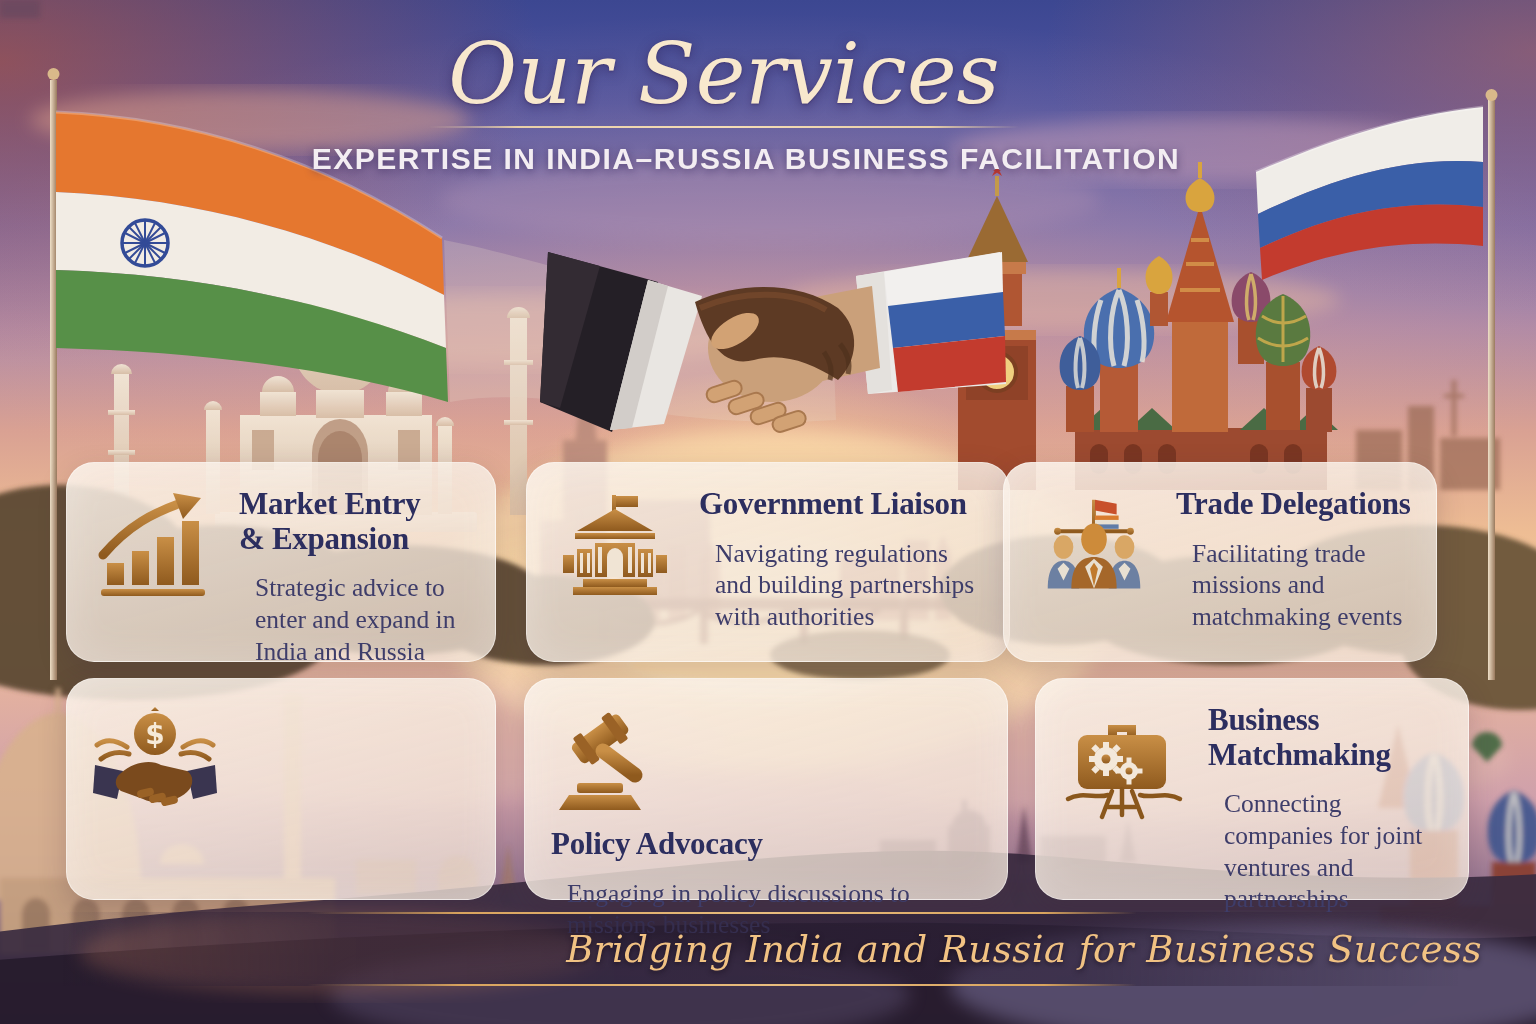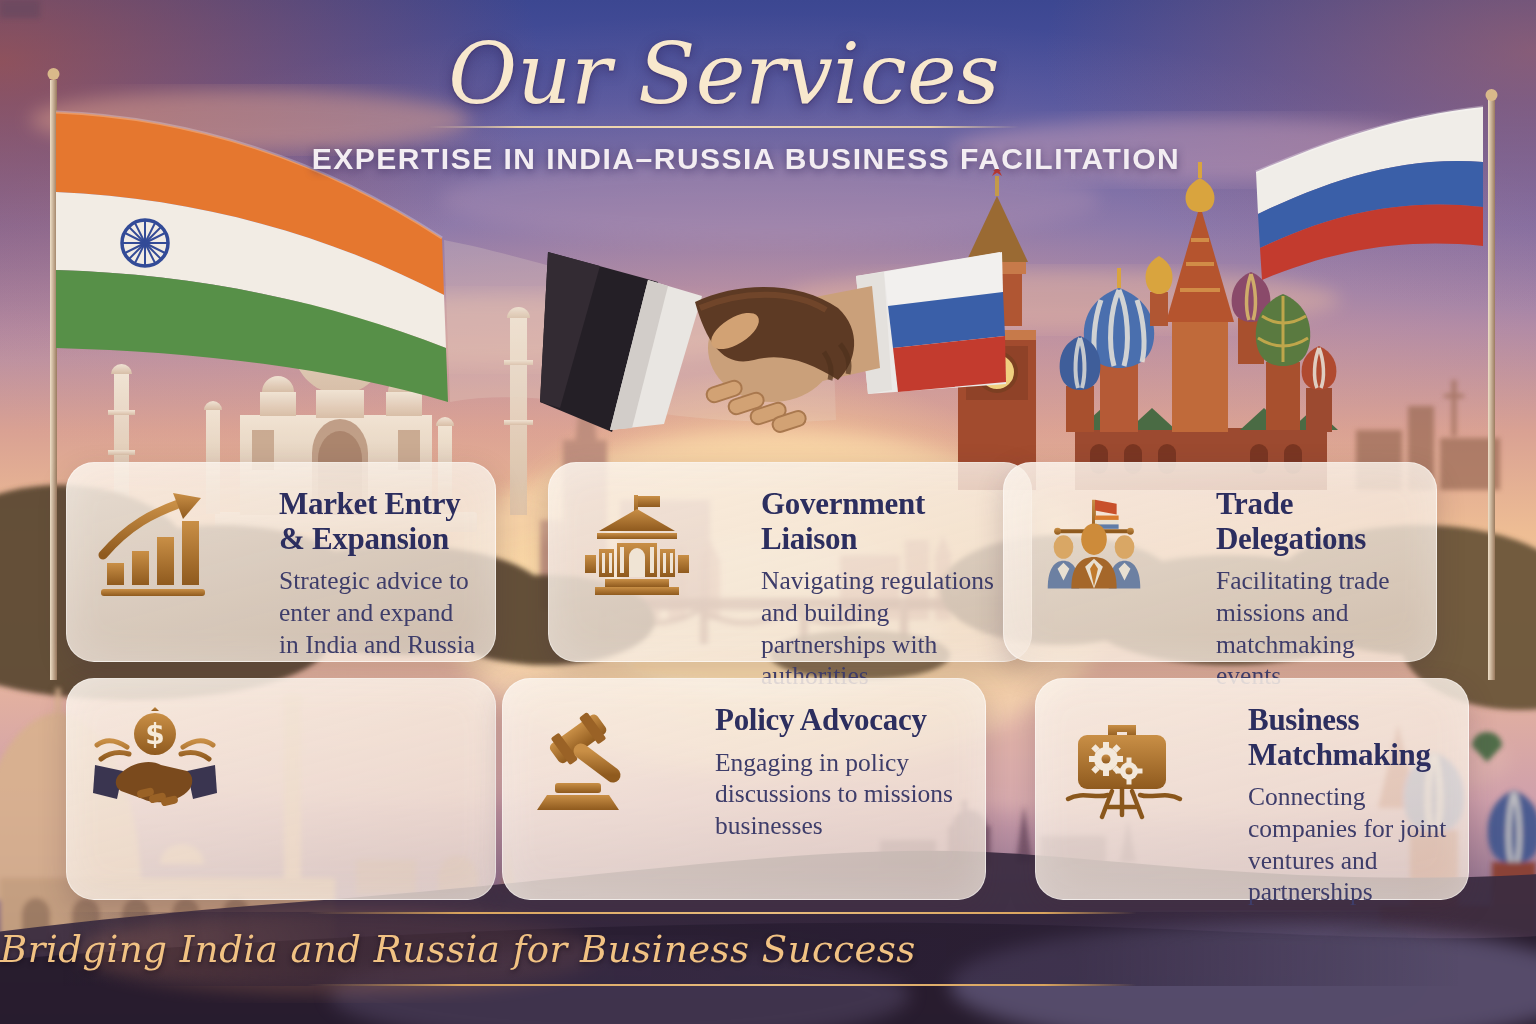--- a/index.html
+++ b/index.html
@@ -19,37 +19,37 @@
   .title{font:italic 400 84px/1.05 "DejaVu Serif",serif;color:#f8e8cd;
     text-shadow:0 3px 12px rgba(50,35,90,.55),0 1px 2px rgba(60,40,90,.5);}
   .divider{width:590px;height:2px;margin:8px auto 14px;
     background:linear-gradient(90deg,transparent,#e8cfa8 15%,#f5ddb6 50%,#e8cfa8 85%,transparent);}
   .subtitle{font:700 30px "Liberation Sans",sans-serif;letter-spacing:1.5px;color:#f3edf2;
     text-shadow:0 2px 8px rgba(55,40,90,.65);margin-left:44px;}
   
   .card{position:absolute;display:flex;box-sizing:border-box;padding:24px 16px 16px 26px;
     background:linear-gradient(165deg,rgba(249,239,229,.88),rgba(238,222,209,.76));
     border:1.5px solid rgba(255,255,255,.55);border-radius:28px;
-    box-shadow:0 10px 28px rgba(70,40,60,.22), inset 0 0 40px rgba(255,255,255,.25);z-index:4;gap:40px;}
+    box-shadow:0 10px 28px rgba(70,40,60,.22), inset 0 0 40px rgba(255,255,255,.25);z-index:4;}
   .c1{left:66px;top:462px;width:430px;height:200px;}
-  .c2{left:548px;top:462px;width:484px;height:200px;}
+  .c2{left:526px;top:462px;width:484px;height:200px;}
   .c3{left:1003px;top:462px;width:434px;height:200px;}
   .c4{left:66px;top:678px;width:430px;height:222px;}
-  .c5{left:502px;top:678px;width:484px;height:222px;}
+  .c5{left:524px;top:678px;width:484px;height:222px;flex-direction:column;}
   .c6{left:1035px;top:678px;width:434px;height:222px;}
   .icon-box{flex:none;width:146px;padding-top:4px;}
   .card-text{flex:1;min-width:0;}
   .card-title{font:700 31px/1.12 "Liberation Serif",serif;color:#2c2e5f;margin:0 0 9px;letter-spacing:-.3px;}
-  .card-desc{font:400 25.5px/1.24 "Liberation Serif",serif;color:#3e3d6a;margin:0;}
+  .card-desc{font:400 25.5px/1.24 "Liberation Serif",serif;color:#3e3d6a;margin:16px;}
   .c1 .card-title{max-width:198px;} .c1 .card-desc{max-width:228px;}
   .c4 .card-title{max-width:200px;}
   .c6 .card-title{max-width:230px;}
   
   .footer-band{position:absolute;left:0;right:0;top:912px;height:74px;z-index:6;
-    display:flex;align-items:center;justify-content:flex-start;padding-right:104px;
+    display:flex;align-items:center;justify-content:flex-end;padding-right:54px;
     background:linear-gradient(90deg,rgba(43,31,54,0) 4%,rgba(43,31,54,.5) 22%,rgba(45,33,56,.58) 70%,rgba(43,31,54,0) 95%);}
   .footer-band::before,.footer-band::after{content:"";position:absolute;left:0;right:0;height:2px;
     background:linear-gradient(90deg,transparent 20%,#d9a45e 30%,#e8bd7e 50%,#d9a45e 68%,transparent 74%);}
   .footer-band::before{top:0;} .footer-band::after{bottom:0;}
   .tagline{font:italic 400 37px "DejaVu Serif",serif;color:#f1c283;letter-spacing:.5px;
     text-shadow:0 2px 5px rgba(20,10,25,.65);}
 </style>
 </head>
 <body>
 

